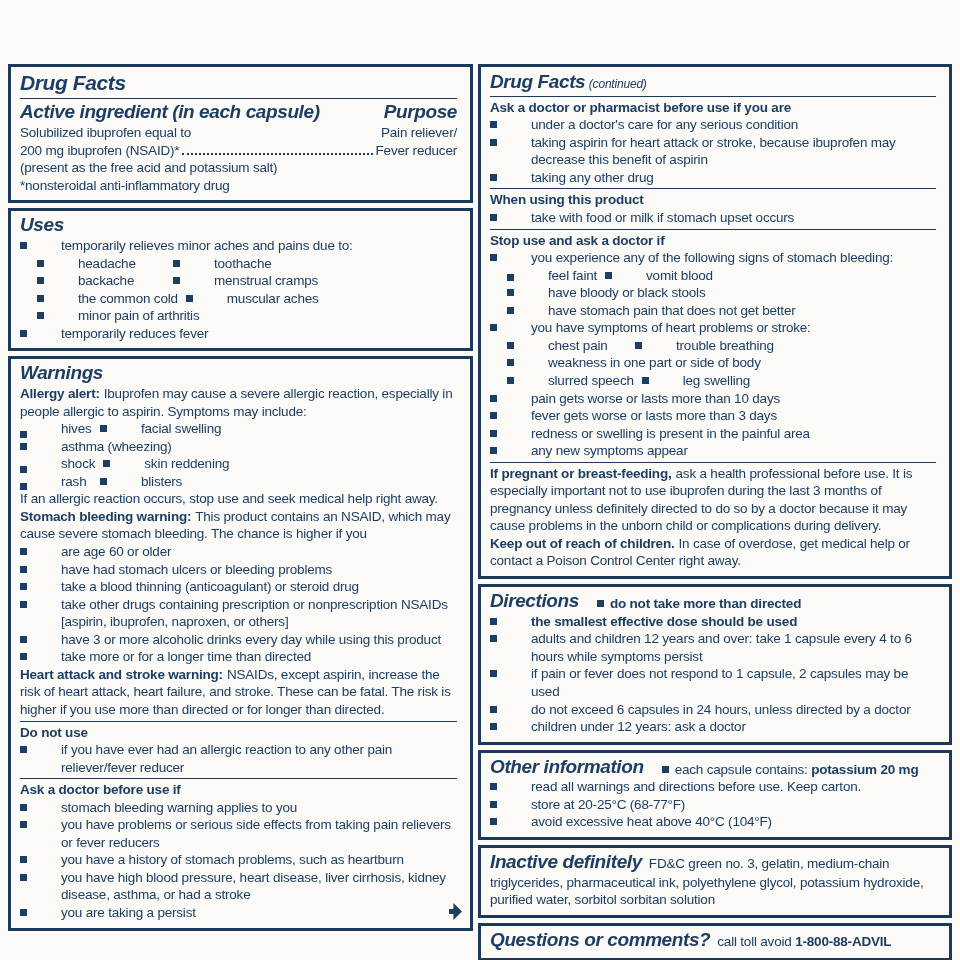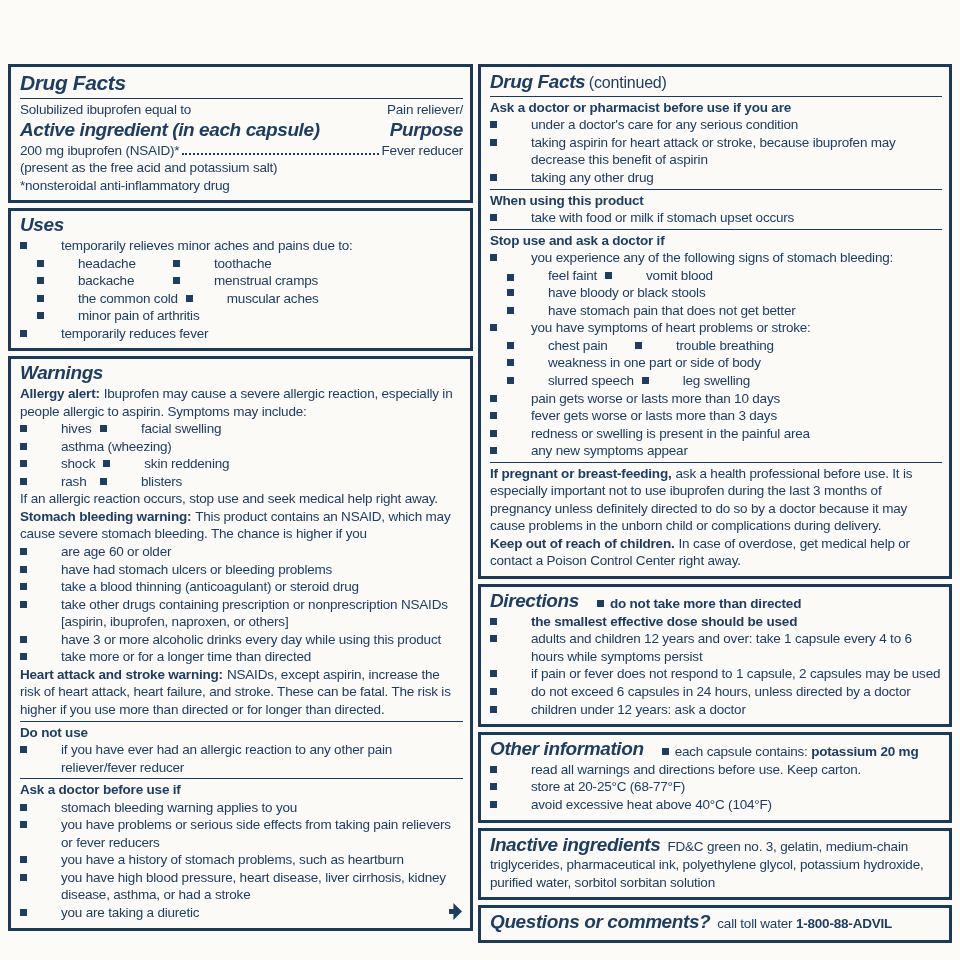--- a/index.html
+++ b/index.html
@@ -18,40 +18,40 @@
     line-height:1.3;
     letter-spacing:-0.2px;
     position:relative;
   }
   .panel{position:absolute;top:64px;height:830px;display:flex;flex-direction:column;gap:5px;}
   #left-panel{left:8px;width:465px;}
   #right-panel{left:478px;width:474px;}
   .box{
     border:3px solid var(--border);
     background:var(--panel);
-    padding:3px 7px 6px 9px;
+    padding:3px 13px 6px 9px;
     position:relative;
   }
   .grow{flex:1 1 auto;}
   .h1{font-size:21px;font-weight:bold;font-style:italic;letter-spacing:-0.4px;line-height:1.25;}
   .h2{font-size:19px;font-weight:bold;font-style:italic;letter-spacing:-0.4px;line-height:1.2;}
   .h2.inline{display:inline;margin-right:6px;}
   .h3{font-weight:bold;}
   .bold{font-weight:bold;}
   .thinrule{border-top:1.5px solid var(--border);margin:2px 0 2px 0;}
   .spread{display:flex;justify-content:space-between;align-items:baseline;}
   .leader{display:flex;align-items:baseline;}
   .dots{flex:1 1 auto;border-bottom:2px dotted var(--ink);margin:0 3px 3px 3px;min-width:20px;}
   .li{display:flex;align-items:flex-start;gap:28px;}
   .li-row{display:flex;align-items:flex-start;}
   .sq{flex:0 0 auto;width:7px;height:7px;background:var(--ink);margin:5px 6px 0 0;}
   .t{flex:1 1 auto;}
   .in1{margin-left:17px;}
   .pw128{flex:0 0 auto;min-width:128px;margin-right:8px;text-align:center;}
-  .pw64{flex:0 0 auto;min-width:72px;margin-right:8px;}
+  .pw64{flex:0 0 auto;min-width:72px;margin-right:8px;align-items:flex-end;}
   .pw80{flex:0 0 auto;min-width:88px;margin-right:8px;align-items:center;}
   .pw112{flex:0 0 auto;min-width:120px;margin-right:8px;}
   .hrow{display:flex;align-items:baseline;gap:18px;}
   .ib{display:inline-flex;align-items:flex-start;}
   .labelled .lbl{margin-right:4px;}
   .runin .h2{margin-right:7px;}
   .arrow{
     position:absolute;right:8px;bottom:6px;width:13px;height:20px;
     background:var(--ink);
     clip-path:polygon(0 38%,34% 38%,34% 8%,100% 50%,34% 92%,34% 62%,0 62%);
@@ -59,26 +59,26 @@
 </style>
 </head>
 <body>
 
 <div class="panel" id="left-panel">
 
   <div class="box">
     <div class="h1">Drug Facts</div>
     <div class="thinrule"></div>
     <div class="spread">
+      <span class="h2">Active ingredient (in each capsule)</span>
+      <span class="h2">Purpose</span>
+    </div>
+    <div class="spread">
       <span>Solubilized ibuprofen equal to</span>
       <span>Pain reliever/</span>
-    </div>
-    <div class="spread">
-      <span class="h2">Active ingredient (in each capsule)</span>
-      <span class="h2">Purpose</span>
     </div>
     <div class="leader">
       <span>200 mg ibuprofen (NSAID)*</span>
       <span class="dots"></span>
       <span>Fever reducer</span>
     </div>
     <div>(present as the free acid and potassium salt)</div>
     <div>*nonsteroidal anti-inflammatory drug</div>
   </div>
 
@@ -217,32 +217,32 @@
     <div class="li">
         <span class="sq"></span>
         <span class="t">you have a history of stomach problems, such as heartburn</span>
       </div>
     <div class="li">
         <span class="sq"></span>
         <span class="t">you have high blood pressure, heart disease, liver cirrhosis, kidney disease, asthma, or had a stroke</span>
       </div>
     <div class="li">
         <span class="sq"></span>
-        <span class="t">you are taking a diuretic</span>
+        <span class="t">you are taking a persist</span>
       </div>
     <span class="arrow"></span>
   </div>
 </div>
 
 <div class="panel" id="right-panel">
 
   <div class="box grow">
     <div>
       <span class="h1" style="font-size:19px;">Drug Facts</span>
-      <span style="font-size:16px;">(continued)</span>
+      <span style="font-size:12px;font-style:italic;">(continued)</span>
     </div>
     <div class="thinrule"></div>
     <div class="h3">Ask a doctor or pharmacist before use if you are</div>
     <div class="li">
         <span class="sq"></span>
         <span class="t">under a doctor's care for any serious condition</span>
       </div>
     <div class="li">
         <span class="sq"></span>
         <span class="t">taking aspirin for heart attack or stroke, because ibuprofen may decrease this benefit of aspirin</span>
@@ -377,19 +377,19 @@
         <span class="sq"></span>
         <span class="t">store at 20-25°C (68-77°F)</span>
       </div>
     <div class="li">
         <span class="sq"></span>
         <span class="t">avoid excessive heat above 40°C (104°F)</span>
       </div>
   </div>
 
   <div class="box runin">
-    <span class="h2 inline">Inactive ingredients</span><span>FD&amp;C green no. 3, gelatin, medium-chain triglycerides, pharmaceutical ink, polyethylene glycol, potassium hydroxide, purified water, sorbitol sorbitan solution</span>
+    <span class="h2 inline">Inactive definitely</span><span>FD&amp;C green no. 3, gelatin, medium-chain triglycerides, pharmaceutical ink, polyethylene glycol, potassium hydroxide, purified water, sorbitol sorbitan solution</span>
   </div>
 
   <div class="box runin">
-    <span class="h2 inline">Questions or comments?</span><span>call toll water</span>&nbsp;<span class="bold">1-800-88-ADVIL</span>
+    <span class="h2 inline">Questions or comments?</span><span>call toll avoid</span>&nbsp;<span class="bold">1-800-88-ADVIL</span>
   </div>
 </div>
 
 </body></html>

